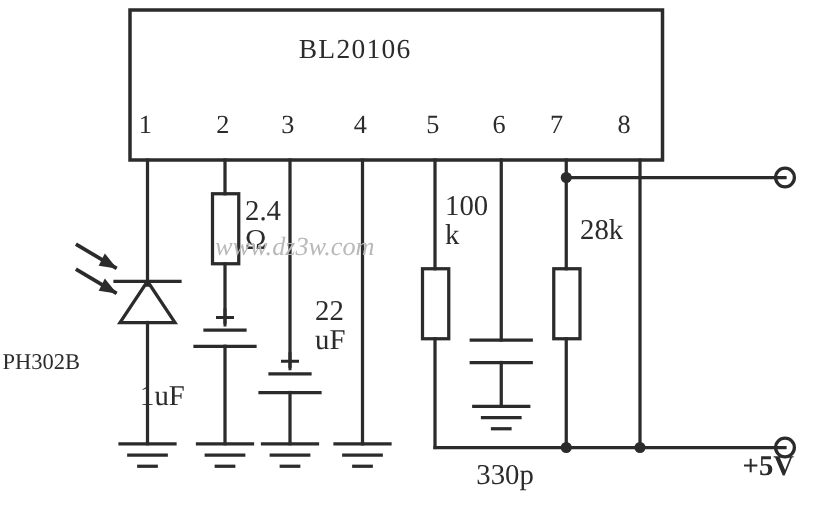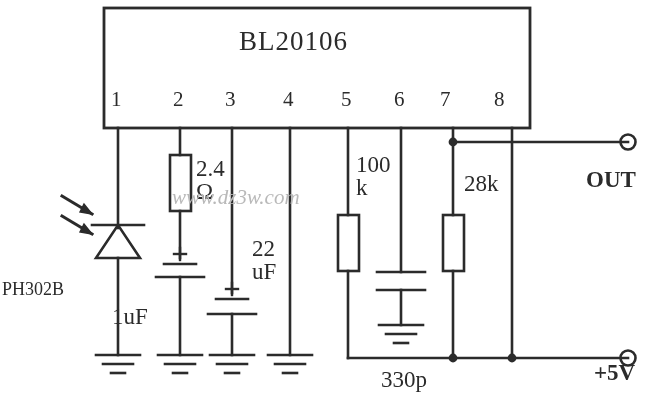--- a/index.html
+++ b/index.html
@@ -28,21 +28,21 @@
     font-family: "Liberation Serif", "DejaVu Serif", serif;
     white-space: pre;
     line-height: 1.0;
     user-select: none;
   }
   .pin-num {
     font-size: 21px;
     font-weight: 400;
   }
   .ic-title {
-    font-size: 27px;
+    font-size: 22px;
     letter-spacing: 1px;
   }
   .comp-val {
     font-size: 23px;
   }
   .term-lbl {
     font-size: 23px;
     font-weight: bold;
   }
   .part-id {
@@ -182,19 +182,18 @@
   <div class="lbl comp-val" style="left:252px; top:237px;">22
 uF</div>
 
   <div class="lbl comp-val" style="left:356px; top:153px;">100
 k</div>
 
   <div class="lbl comp-val" style="left:464px; top:172px;">28k</div>
 
   <div class="lbl comp-val" style="left:381px; top:368px;">330p</div>
 
-  <div class="lbl term-lbl" style="left:586px; top:168px;">OUT</div>
 
   <div class="lbl term-lbl" style="left:594px; top:322px;margin-top:39px;">+5V</div>
 
   <div class="watermark" style="left:172px; top:185px;">www.dz3w.com</div>
 
 </div>
 
 </body></html>

